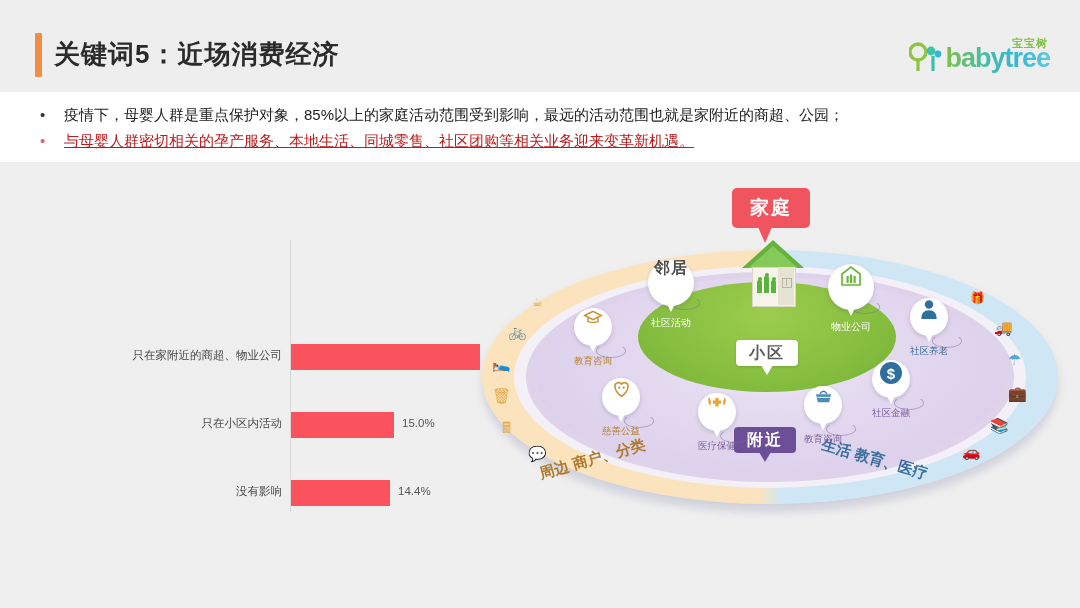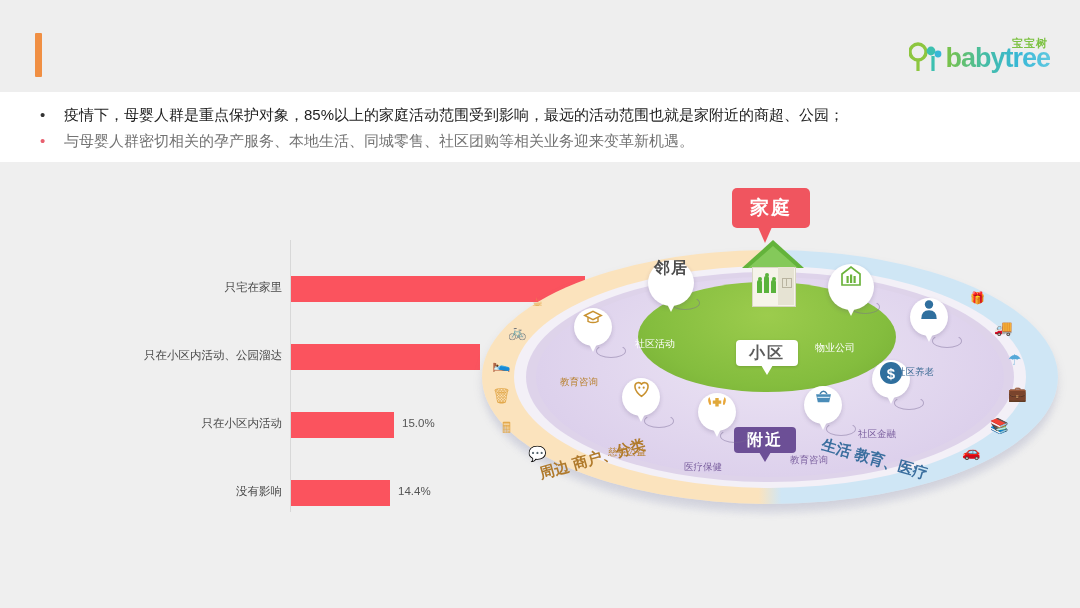--- a/index.html
+++ b/index.html
@@ -25,21 +25,21 @@
   .logo-cn{position:absolute;right:2px;top:-9px;font-size:11px;color:#7dc243;font-weight:bold;letter-spacing:1px;}
 
   
   .bullets{position:absolute;left:0;top:92px;width:1080px;height:70px;background:#ffffff;}
   .bullet-row{position:absolute;display:flex;align-items:flex-start;}
   .b1{left:40px;top:14px;}
   .b2{left:40px;top:40px;}
   .dot{width:10px;flex:0 0 10px;font-size:15px;line-height:18px;color:#333;}
   .b2 .dot{color:#e8606f;}
   .btext{font-size:15px;line-height:18px;color:#222;white-space:nowrap;margin-left:14px;}
-  .b2 .btext{color:#737373;}
+  .b2 .btext{color:#b91c1c;text-decoration:underline;}
 
   
   .chart{position:absolute;left:120px;top:196px;width:420px;height:330px;}
   .chart-title{position:absolute;left:72px;top:6px;font-size:13.5px;color:#5a5a5a;white-space:nowrap;}
   .axis{position:absolute;left:170px;top:44px;width:1px;height:272px;background:#d8d8d8;}
   .bar-row{position:absolute;left:0;width:420px;height:34px;}
   .bar-label{position:absolute;right:258px;top:8px;font-size:11.5px;color:#4a4a4a;white-space:nowrap;text-align:right;}
   .bar{position:absolute;left:171px;top:4px;height:26px;background:#fb535e;}
   .bar-val{position:absolute;top:9px;font-size:11.5px;color:#555;white-space:nowrap;}
 
@@ -81,21 +81,21 @@
   .tag-tail{position:absolute;width:0;height:0;border-left:6px solid transparent;border-right:6px solid transparent;}
   .tag-xiaoqu{left:266px;top:152px;width:62px;height:26px;background:#ffffff;color:#5b5b5b;box-shadow:0 1px 3px rgba(0,0,0,.15);}
   .tail-xiaoqu{left:291px;top:177px;border-top:10px solid #ffffff;}
   .tag-fujin{left:264px;top:239px;width:62px;height:26px;background:#6c4f96;color:#ffffff;}
   .tail-fujin{left:289px;top:264px;border-top:10px solid #6c4f96;}
 
   .pin{position:absolute;width:38px;height:46px;}
   .pin .head{position:absolute;left:0;top:0;width:38px;height:38px;border-radius:50%;background:#fff;box-shadow:0 2px 4px rgba(80,70,110,.22);
      display:flex;justify-content:center;font-size:17px;line-height:1;}
   .pin .point{position:absolute;left:12px;top:30px;width:0;height:0;border-left:7px solid transparent;border-right:7px solid transparent;border-top:14px solid #fff;}
-  .pin .cap{position:absolute;left:-14px;top:47px;width:66px;text-align:left;font-size:9.5px;white-space:nowrap;margin-top:21px;}
+  .pin .cap{position:absolute;left:-14px;top:47px;width:66px;text-align:center;font-size:9.5px;white-space:nowrap;}
   .pin.big{width:46px;height:56px;}
   .pin.big .head{width:46px;height:46px;font-size:19px;}
   .pin.big .point{left:15px;top:36px;border-left:8px solid transparent;border-right:8px solid transparent;border-top:16px solid #fff;}
   .pin.big .cap{left:-13px;top:56px;width:72px;font-size:10px;}
   .pin .ring{position:absolute;left:22px;top:36px;width:28px;height:12px;border:1px solid rgba(120,105,150,.45);border-radius:50%;border-top-color:transparent;}
   .pin .lbl-green{font-size:16px;font-weight:bold;color:#4c4c4c;letter-spacing:1px;}
 
   .cap-green{color:#ffffff;}
   .cap-orange{color:#b8802d;}
   .cap-purple{color:#7a5f9e;}
@@ -109,20 +109,21 @@
   .eo{color:#e3a94c;}
   .eb{color:#57a8d8;}
 </style>
 </head>
 <body>
 
 <div class="slide">
 
   <div class="header">
     <div class="accent-bar"></div>
+    <div class="title">关键词5：近场消费经济</div>
 
     <div class="logo">
       <div class="logo-mark">
         <svg width="34" height="30" viewBox="0 0 34 30">
           <circle cx="9" cy="10" r="8" fill="none" stroke="#8dc63f" stroke-width="3.4"></circle>
           <path d="M9 18 L9 29" stroke="#8dc63f" stroke-width="3.2" fill="none"></path>
           <circle cx="22" cy="9" r="4.4" fill="#3cc0b0"></circle>
           <circle cx="29" cy="12" r="3.4" fill="#37b7d6"></circle>
           <path d="M24 14 L24 29" stroke="#3cc0b0" stroke-width="3.2" fill="none"></path>
         </svg>
@@ -141,28 +142,23 @@
     </div>
     <div class="bullet-row b2">
       <span class="dot">•</span>
       <span class="btext">与母婴人群密切相关的孕产服务、本地生活、同城零售、社区团购等相关业务迎来变革新机遇。</span>
     </div>
   </div>
 
   <div class="chart">
     <div class="axis"></div>
 
-    <div class="bar-row" style="top:76px;">
-      <span class="bar-label">只宅在家里</span>
-      <div class="bar" id="bar0" style="width: 294px; background: rgb(251, 83, 94);"></div>
-      <span class="bar-val" id="val0" style="left: 473px;">43.0%</span>
-    </div>
 
     <div class="bar-row" style="top:144px;">
-      <span class="bar-label">只在小区内活动、公园溜达</span>
+      <span class="bar-label">只在家附近的商超、物业公司</span>
       <div class="bar" id="bar1" style="width: 189px; background: rgb(251, 83, 94);"></div>
       <span class="bar-val" id="val1" style="left: 368px;">27.6%</span>
     </div>
 
     <div class="bar-row" style="top:212px;">
       <span class="bar-label">只在小区内活动</span>
       <div class="bar" id="bar2" style="width: 103px; background: rgb(251, 83, 94);"></div>
       <span class="bar-val" id="val2" style="left: 282px;">15.0%</span>
     </div>
 
@@ -256,21 +252,21 @@
       <div class="head">
         <svg width="20" height="20" viewBox="0 0 24 24">
           <path d="M2 9 L12 4 L22 9 L12 14 Z" fill="none" stroke="#c8912f" stroke-width="1.7"></path>
           <path d="M6 11 L6 16 Q12 19 18 16 L18 11" fill="none" stroke="#c8912f" stroke-width="1.7"></path>
         </svg>
       </div>
       <div class="point"></div>
       <div class="cap cap-orange">教育咨询</div>
     </div>
 
-    <div class="pin" style="left:152px;top:190px;">
+    <div class="pin" style="left:132px;top:190px;">
       <div class="ring"></div>
       <div class="head">
         <svg width="21" height="21" viewBox="0 0 24 24">
           <path d="M12 21 C3 14 3 7 7.5 5.5 C10 4.6 12 7 12 7 C12 7 14 4.6 16.5 5.5 C21 7 21 14 12 21 Z" fill="none" stroke="#c8912f" stroke-width="1.8"></path>
           <circle cx="9.5" cy="11" r="1.2" fill="#c8912f"></circle>
             <circle cx="14.5" cy="11" r="1.2" fill="#c8912f"></circle>
         </svg>
       </div>
       <div class="point"></div>
       <div class="cap cap-orange">慈善公益</div>

